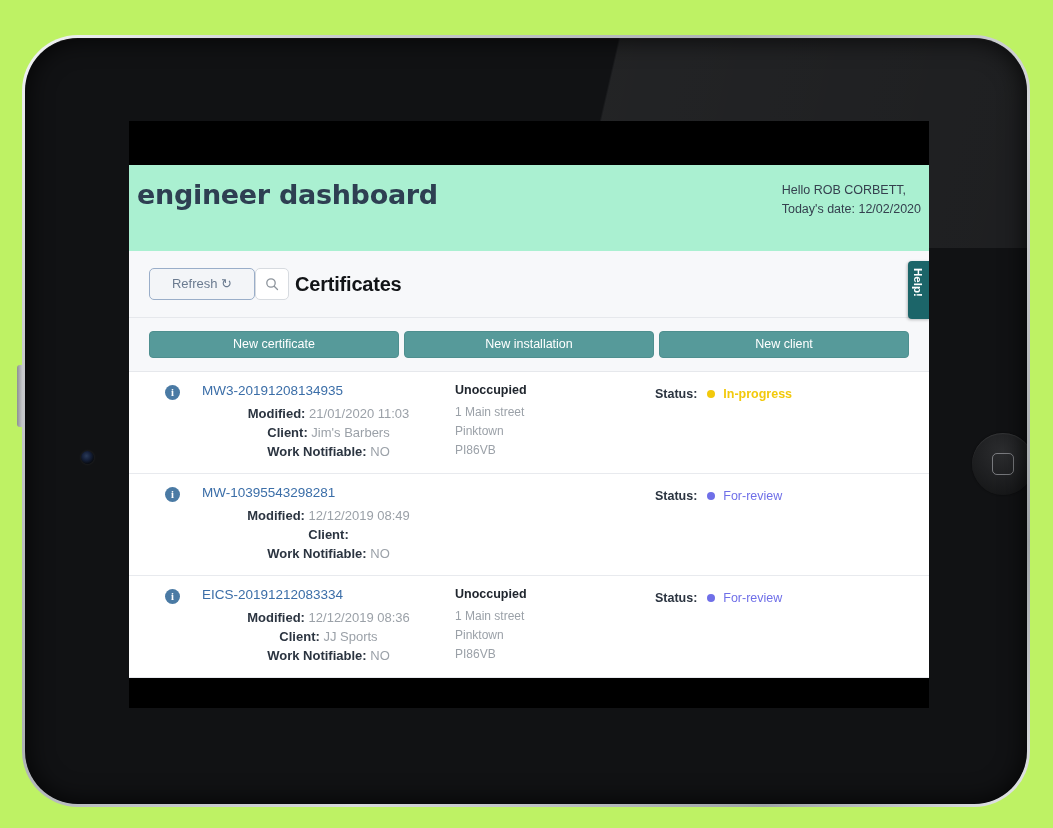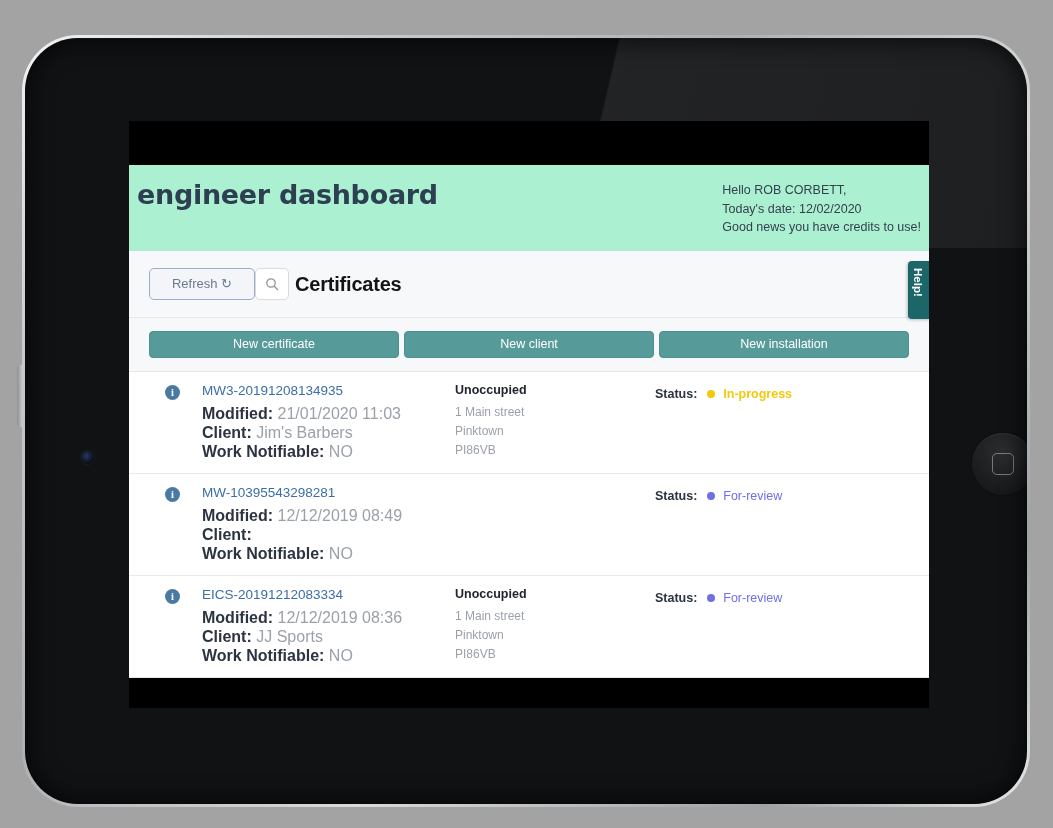--- a/index.html
+++ b/index.html
@@ -9,21 +9,21 @@
     height: 828px;
     overflow: hidden;
     background: #000000;
     font-family: "Liberation Sans", sans-serif;
   }
 
   #stage {
     position: relative;
     width: 1053px;
     height: 828px;
-    background: #a3a3a3;
+    background: #bef264;
   }
 
   
   .tablet-outer {
     position: absolute;
     left: 22px;
     top: 35px;
     width: 1008px;
     height: 772px;
     border-radius: 56px;
@@ -258,23 +258,24 @@
   }
   .col-main { width: 253px; flex: 0 0 253px; }
   .cert-link {
     display: block;
     color: #3b6ea8;
     font-size: 13.5px;
     margin-bottom: 6px;
     cursor: pointer;
   }
   .meta-line {
-    font-size: 16px;
+    font-size: 13px;
     line-height: 19px;
     color: #9ba1a8;
+    text-align: center;
   }
   .meta-line b { color: #2b3440; font-weight: bold; }
   .col-addr { width: 200px; flex: 0 0 200px; }
   .addr-title {
     font-size: 12.5px;
     font-weight: bold;
     color: #20262e;
     margin-bottom: 6px;
   }
   .addr-line {
@@ -327,21 +328,20 @@
       <div class="screen">
         <div class="browser-chrome-black"></div>
 
         <div class="page">
 
           <div class="app-header">
             <div class="brand">engineer dashboard</div>
             <div class="greeting">
               <div>Hello ROB CORBETT,</div>
               <div>Today's date: 12/02/2020</div>
-              <div>Good news you have credits to use!</div>
             </div>
           </div>
 
           <div class="page-body">
 
             <div class="help-tab">
               <span>Help!</span>
             </div>
 
             <div class="toolbar">
@@ -350,22 +350,22 @@
                 <svg width="14" height="14" viewBox="0 0 14 14">
                   <circle cx="6" cy="6" r="4.2" fill="none" stroke="#8d949c" stroke-width="1.3"></circle>
                   <line x1="9.2" y1="9.2" x2="12.5" y2="12.5" stroke="#8d949c" stroke-width="1.3" stroke-linecap="round"></line>
                 </svg>
               </div>
               <div class="page-title">Certificates</div>
             </div>
 
             <div class="action-row">
               <div class="btn-action">New certificate</div>
+              <div class="btn-action">New installation</div>
               <div class="btn-action">New client</div>
-              <div class="btn-action">New installation</div>
             </div>
 
             <div class="cert-list">
 
               <div class="cert-row">
                 <div class="col-icon">
                   <span class="info-icon">i</span>
                 </div>
                 <div class="col-main">
                   <a class="cert-link">MW3-20191208134935</a>

